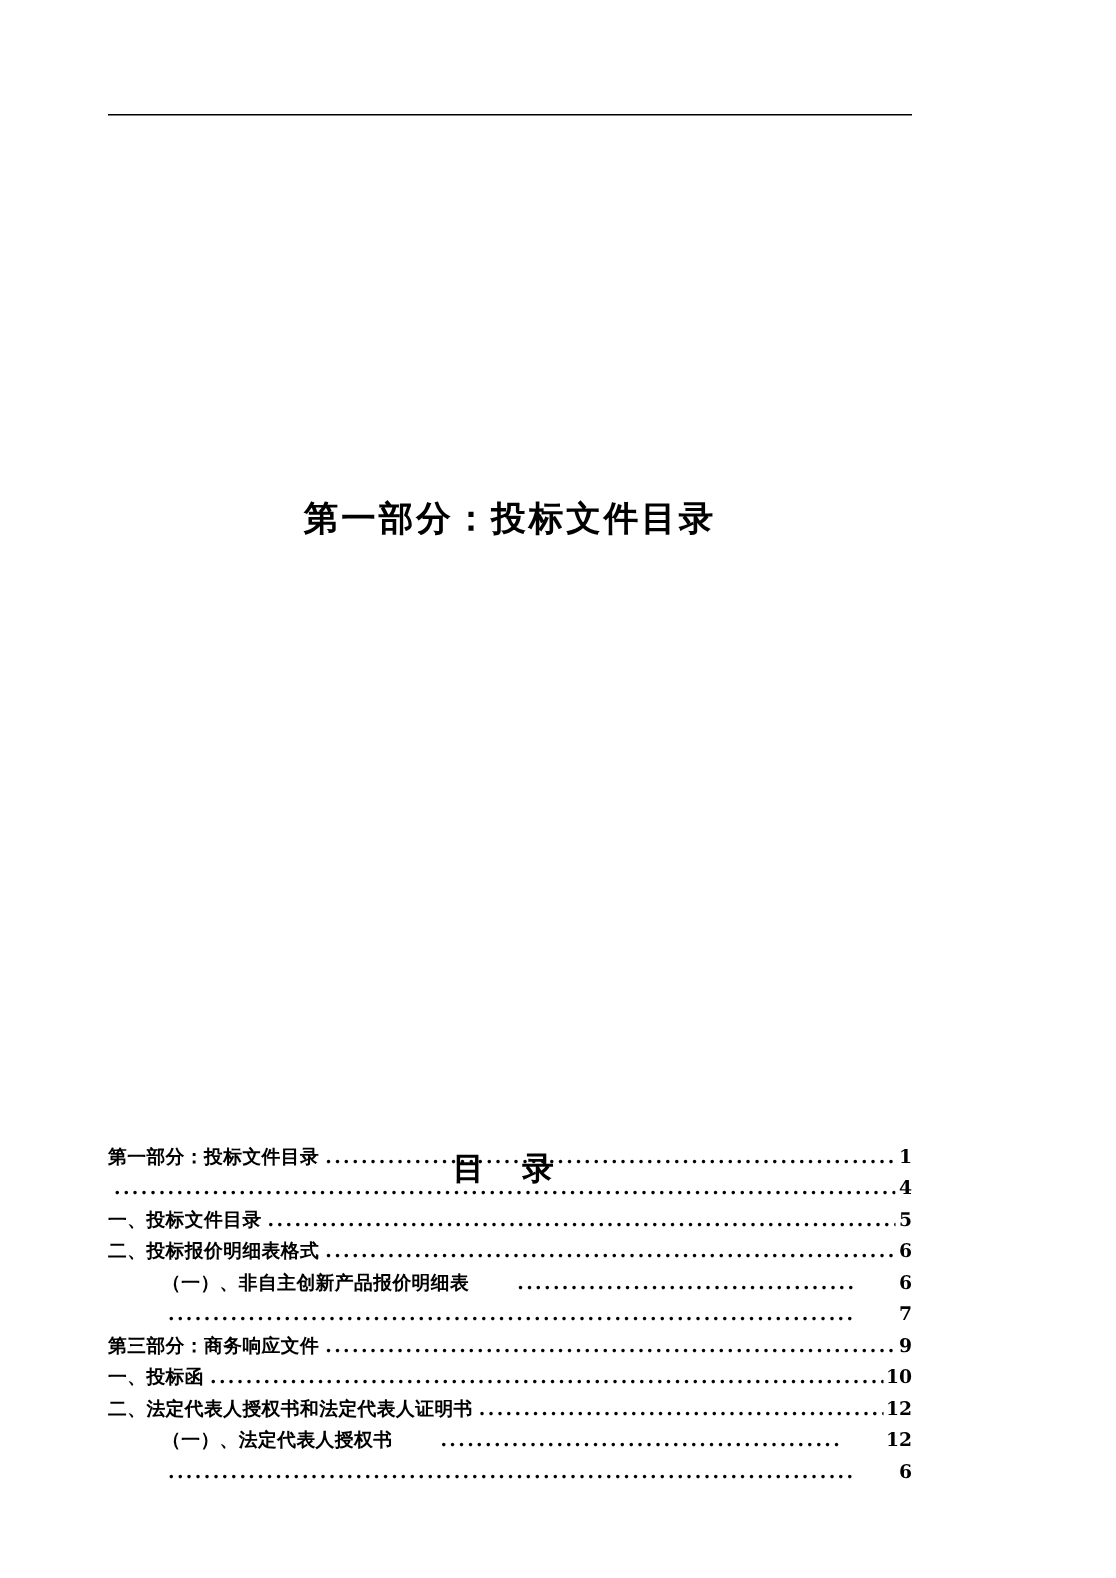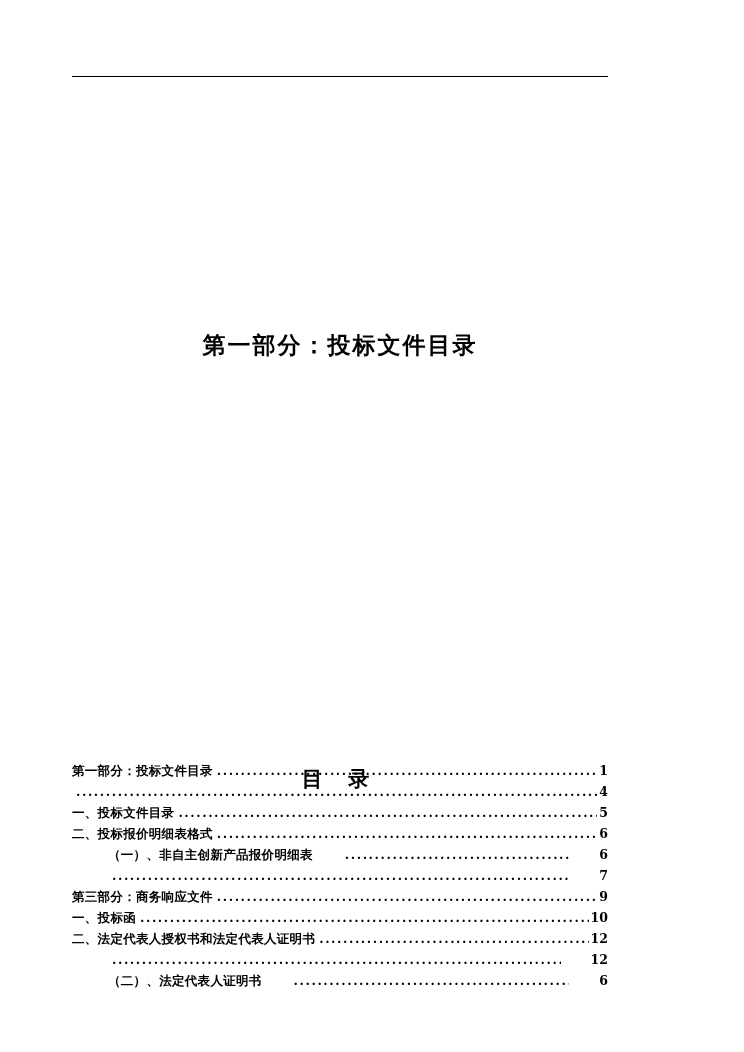--- a/index.html
+++ b/index.html
@@ -147,24 +147,24 @@
       <span class="toc-page">10</span>
     </div>
 
     <div class="toc-row">
       <span class="toc-label">二、法定代表人授权书和法定代表人证明书</span>
       <span class="toc-dots">................................................................................................................</span>
       <span class="toc-page">12</span>
     </div>
 
     <div class="toc-row sub">
+      <span class="toc-label">（一）、法定代表人授权书</span>
       <span class="toc-dots">................................................................................................................</span>
       <span class="toc-page">12</span>
     </div>
 
     <div class="toc-row sub">
-      <span class="toc-label">（二）、法定代表人证明书</span>
       <span class="toc-dots">................................................................................................................</span>
       <span class="toc-page">6</span>
     </div>
 
   </div>
 </div>
 
 </body></html>

